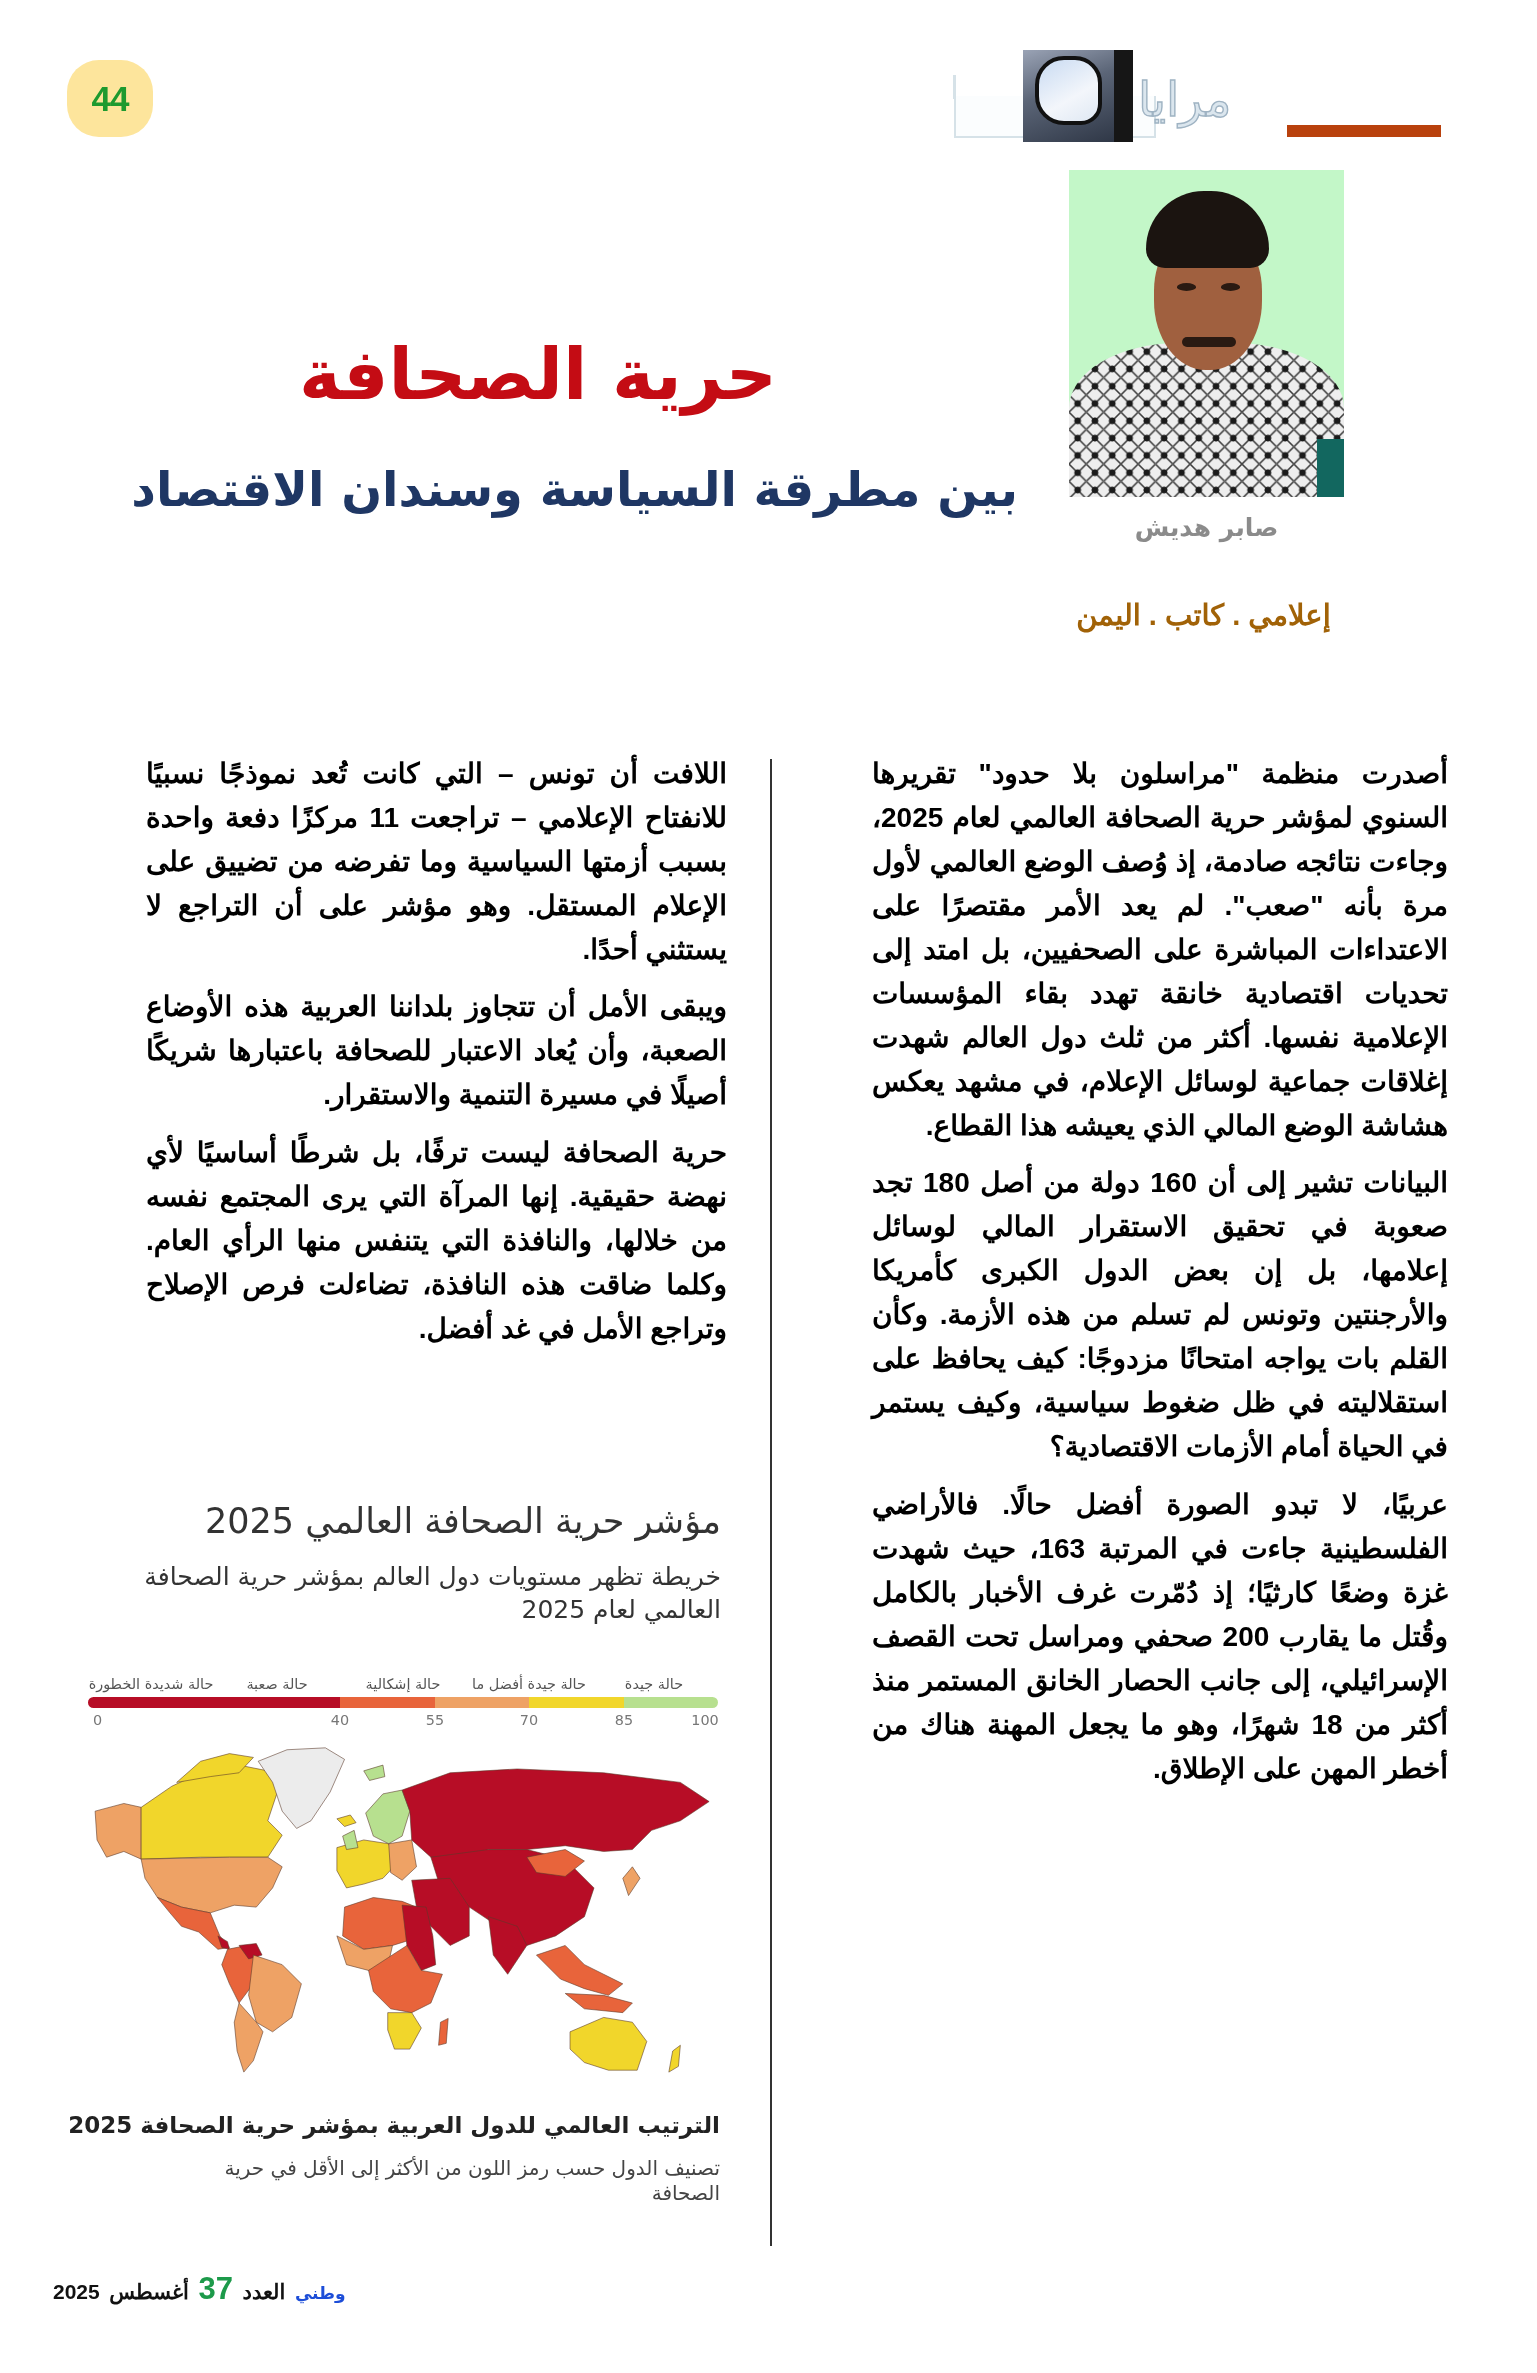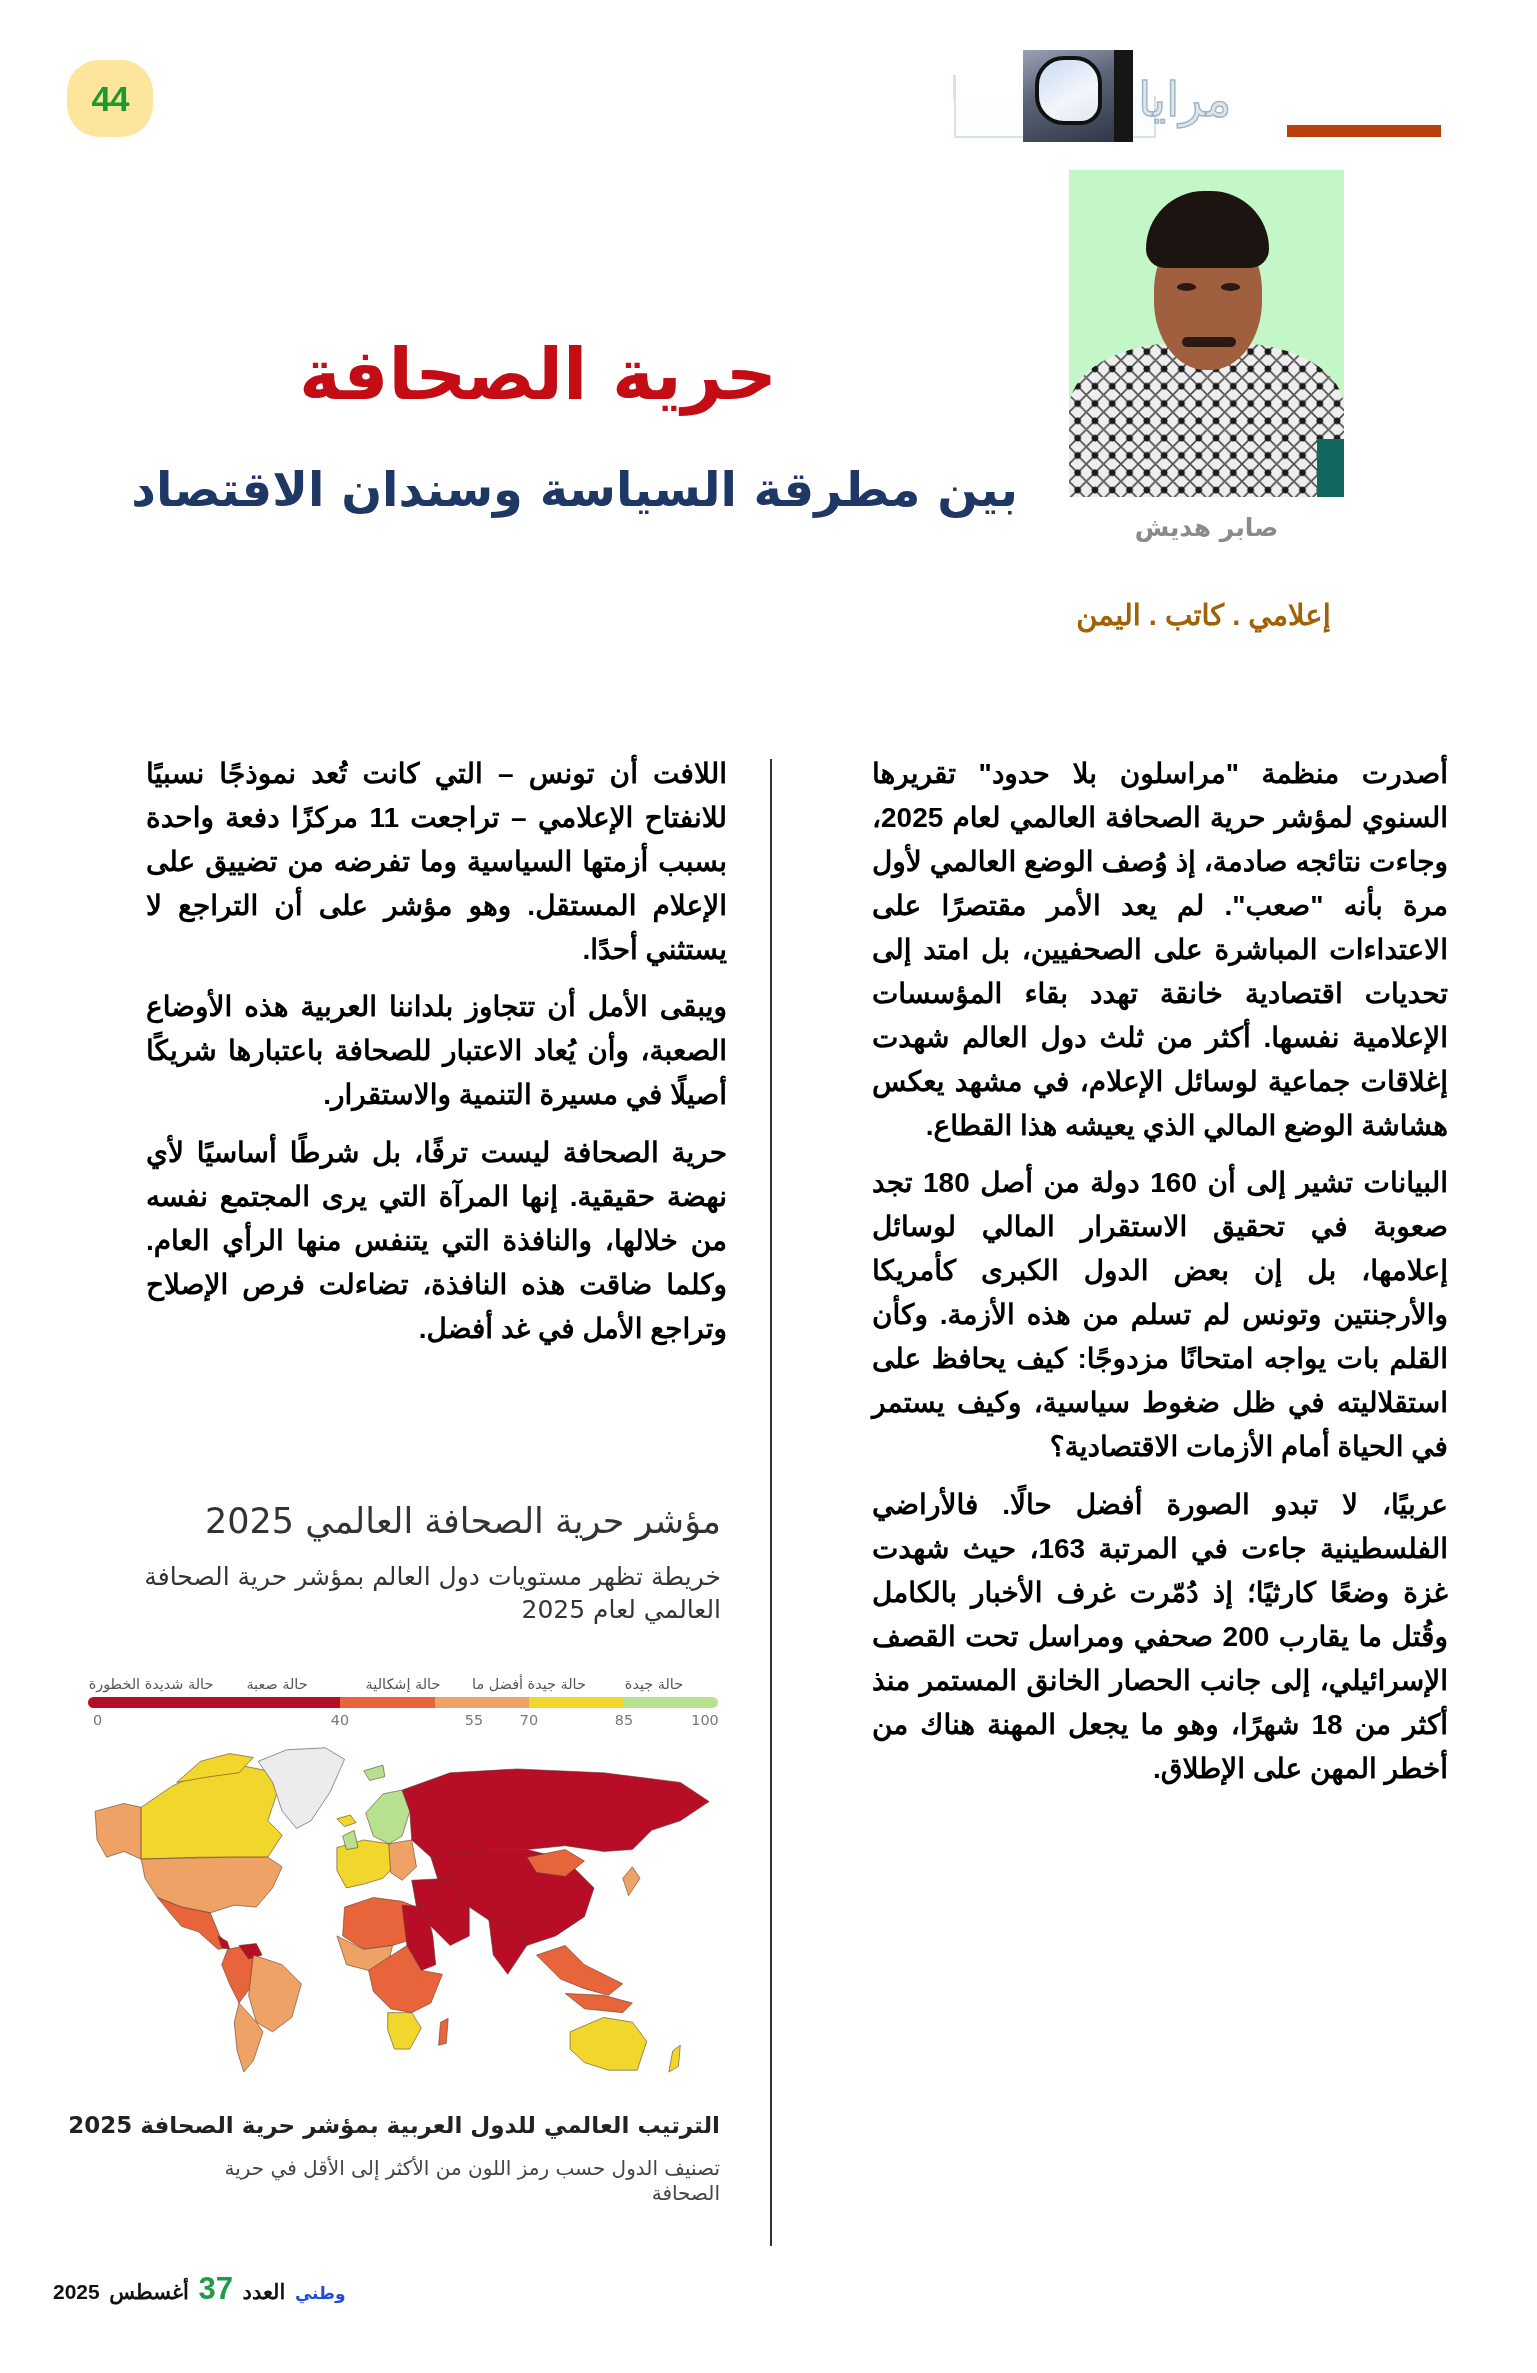--- a/index.html
+++ b/index.html
@@ -183,21 +183,21 @@
   <div class="legend-bar" id="legend-bar">
       <div class="legend-seg" style="background: rgb(183, 13, 38); width: 40%;"></div>
       <div class="legend-seg" style="background: rgb(232, 100, 59); width: 15%;"></div>
       <div class="legend-seg" style="background: rgb(238, 162, 101); width: 15%;"></div>
       <div class="legend-seg" style="background: rgb(241, 214, 43); width: 15%;"></div>
       <div class="legend-seg" style="background: rgb(183, 224, 143); width: 15%;"></div>
     </div>
   <div class="legend-ticks" id="legend-ticks">
       <span class="legend-tick" style="left: 9.6px;">0</span>
       <span class="legend-tick" style="left: 252px;">40</span>
-      <span class="legend-tick" style="left: 347px; margin-left: 39px;">55</span>
+      <span class="legend-tick" style="left: 347px;">55</span>
       <span class="legend-tick" style="left: 441px;">70</span>
       <span class="legend-tick" style="left: 536px;">85</span>
       <span class="legend-tick" style="left: 617px;">100</span>
     </div>
 </div>
 
 <svg class="world-map" viewBox="0 0 666 345">
 
   <path d="M10,70 L40,62 L58,66 L58,120 L40,112 L22,118 L12,100 Z" fill="#eea265" stroke="#5a3a2a" stroke-width="0.6"></path>
 

